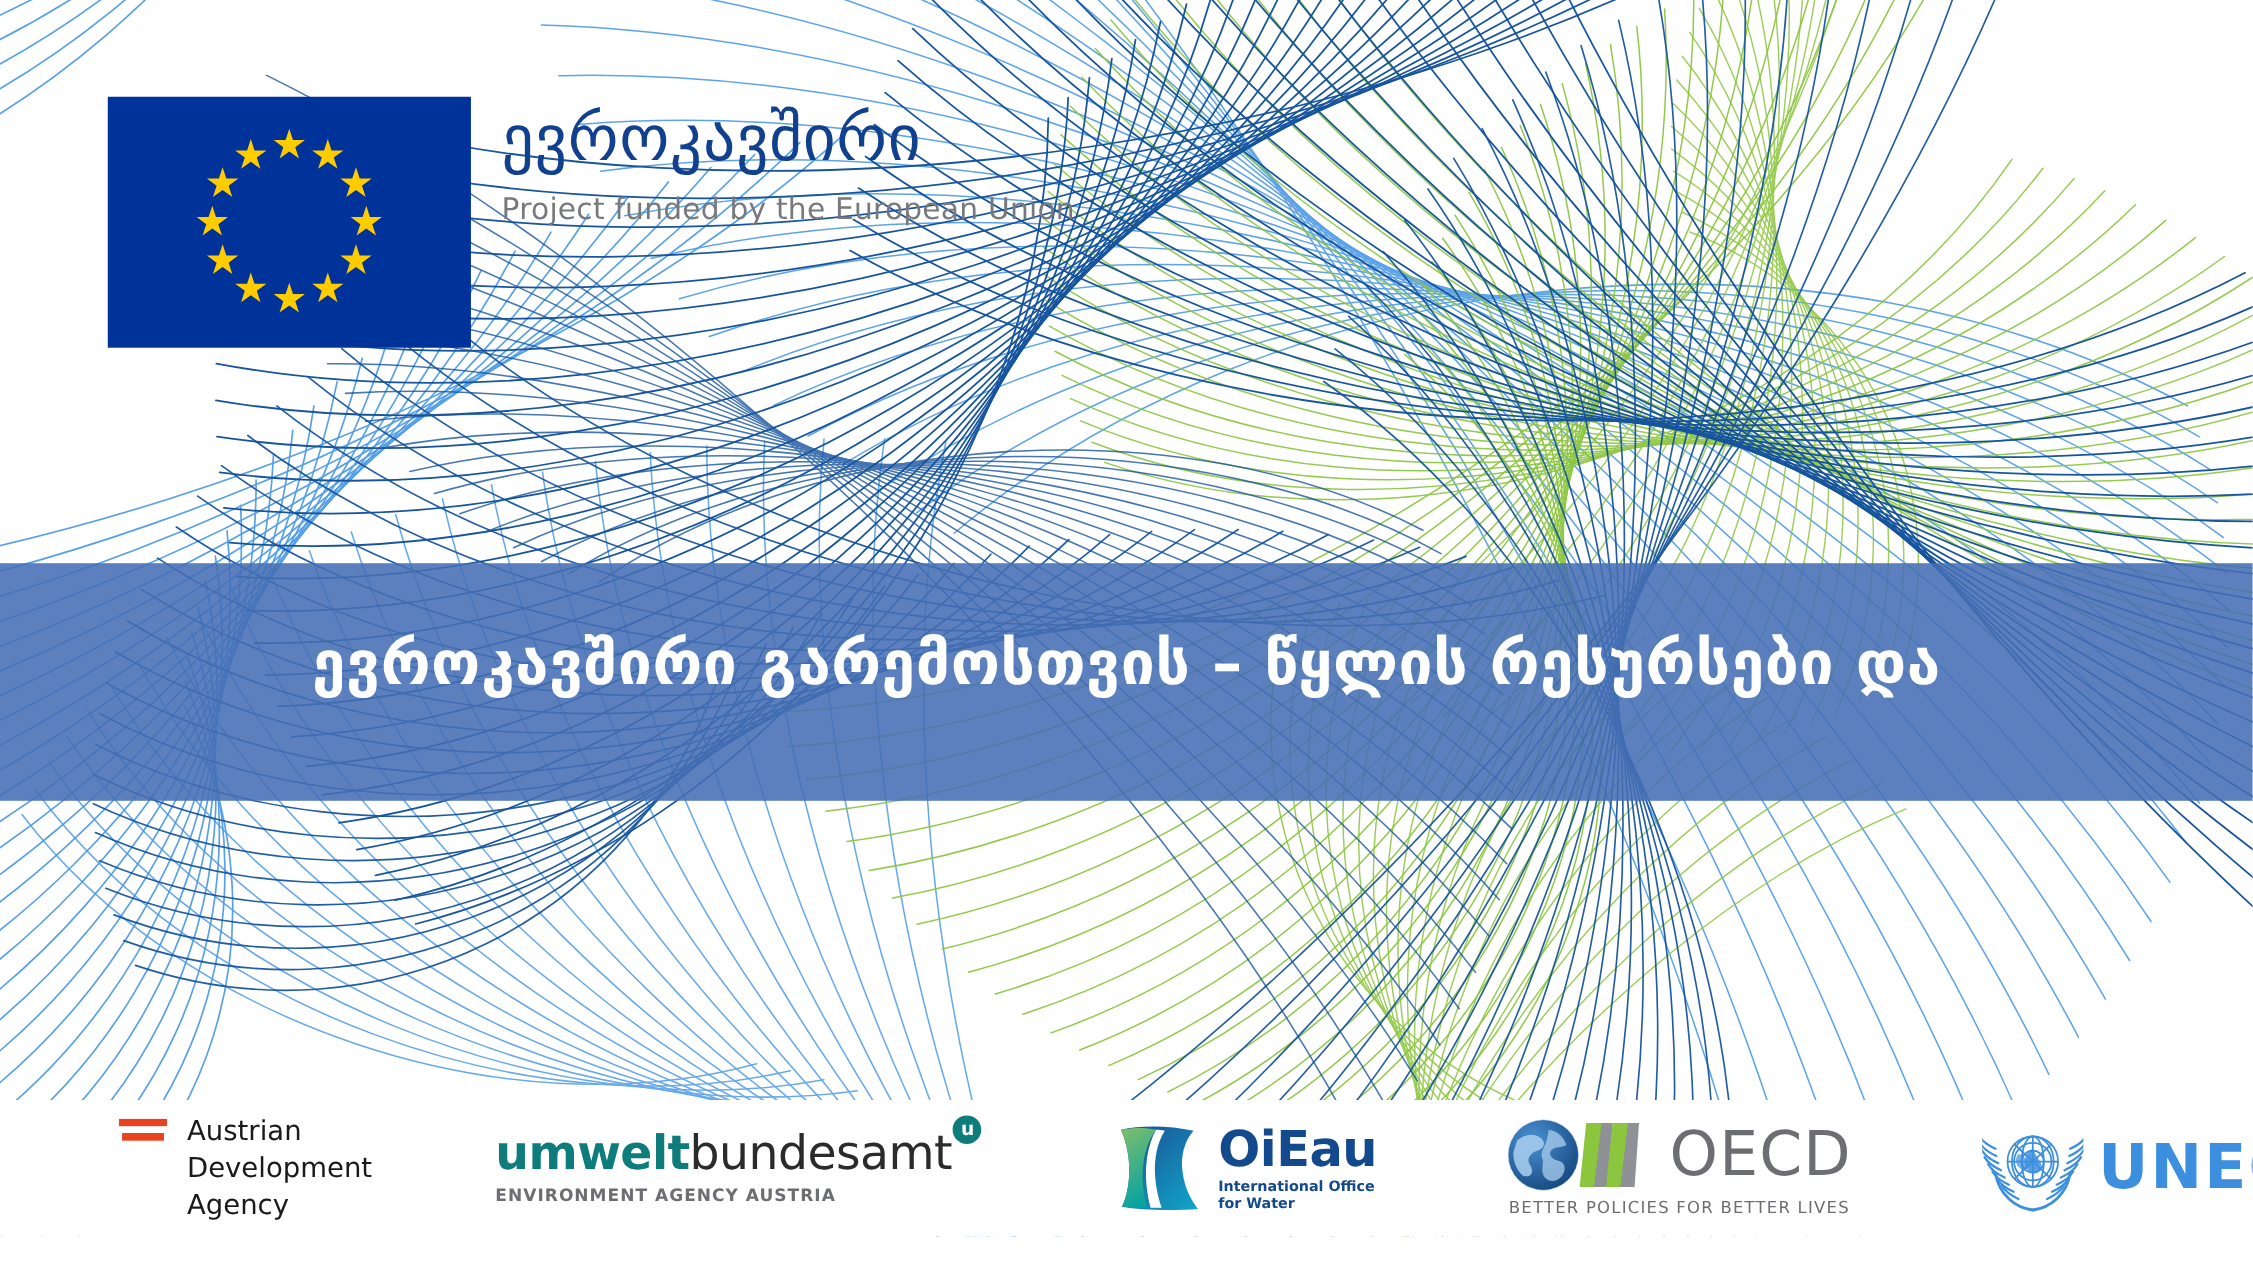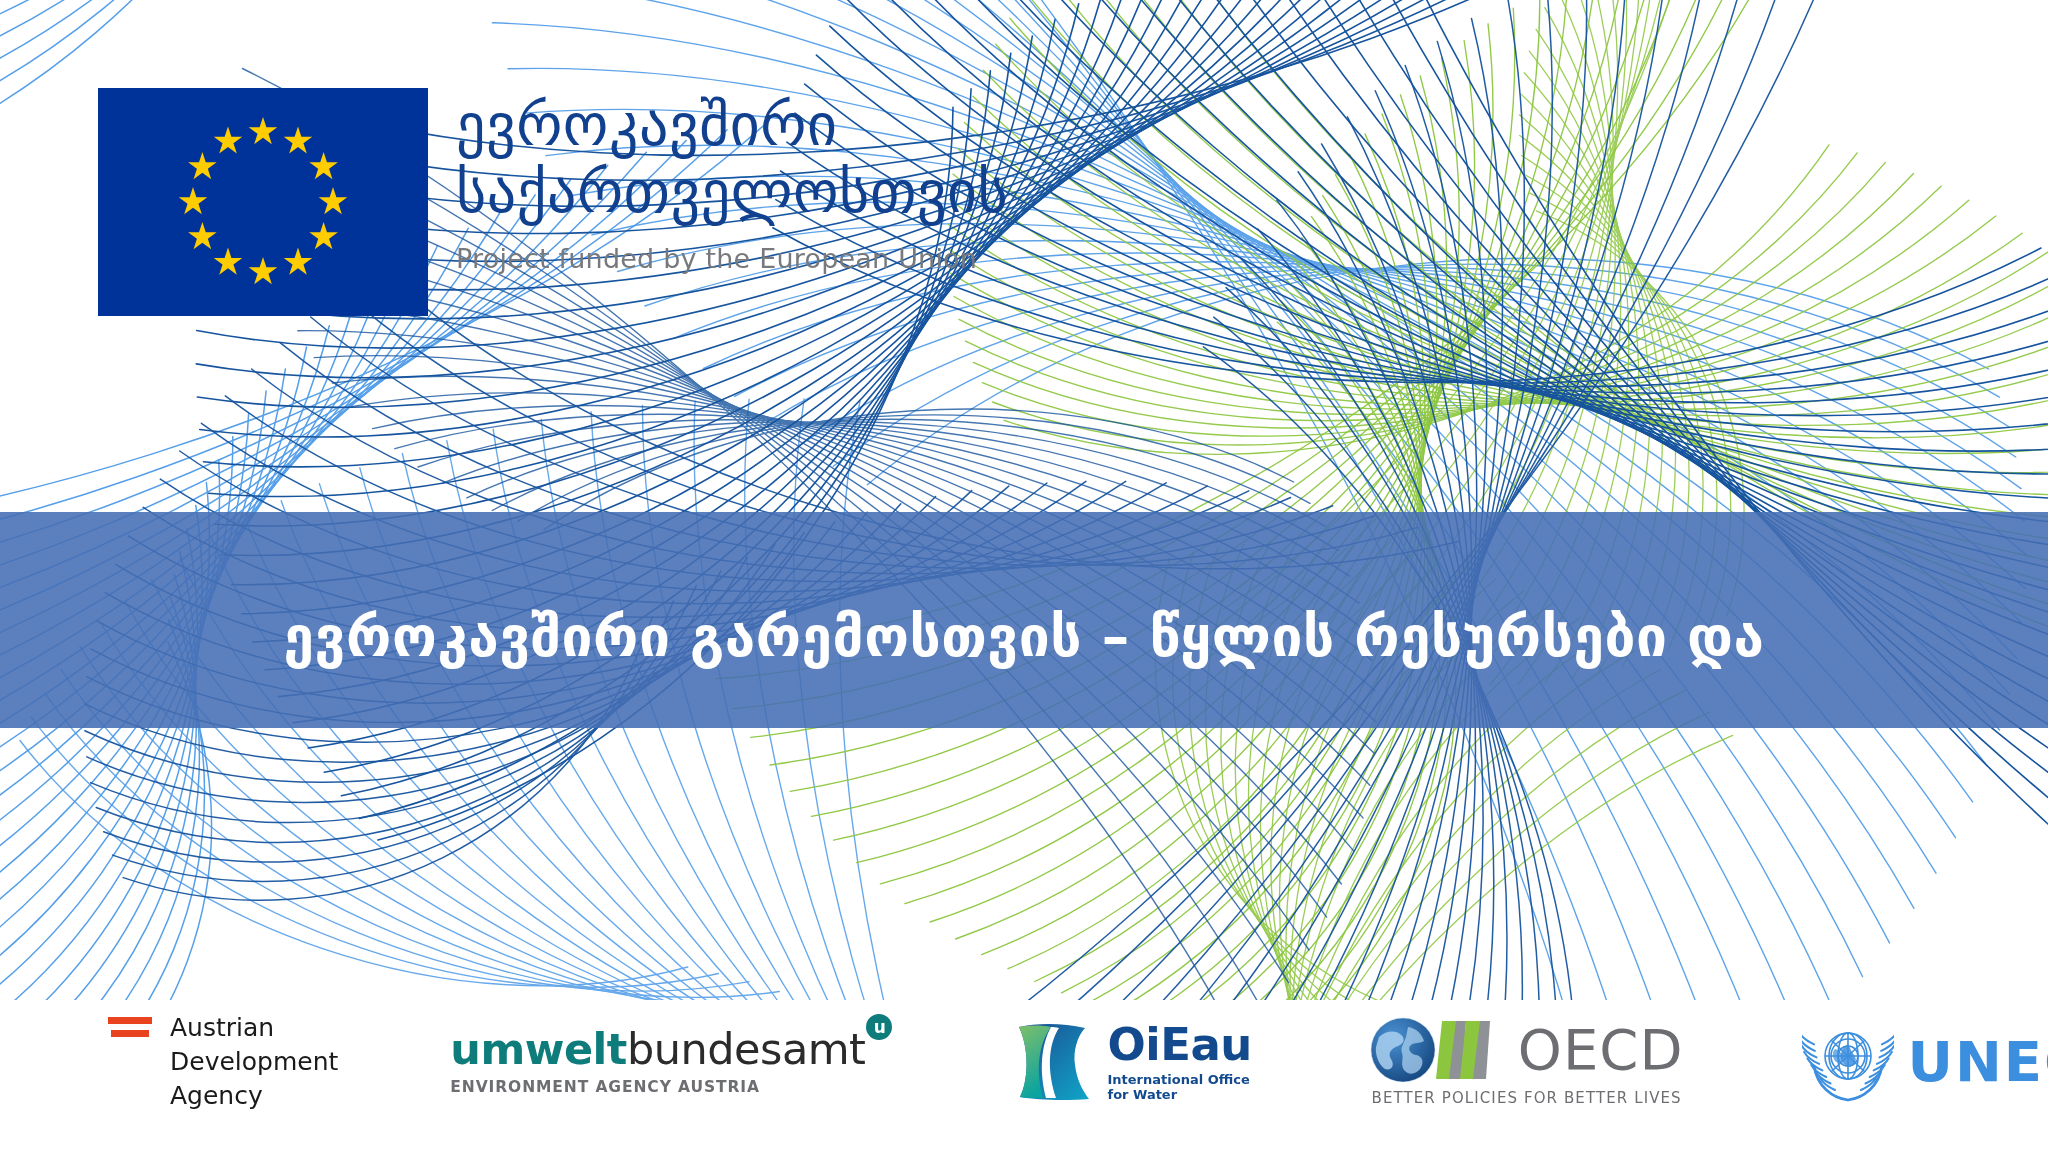--- a/index.html
+++ b/index.html
@@ -68,21 +68,21 @@
     left: 0;
     top: 512px;
     width: 2048px;
     height: 216px;
     background: rgba(70, 110, 180, 0.88);
     z-index: 2;
   }
   #title-text {
     position: absolute;
     left: 0;
-    top: 530px;
+    top: 496px;
     width: 2048px;
     height: 216px;
     z-index: 4;
     display: flex;
     flex-direction: column;
     align-items: center;
     justify-content: center;
     color: #ffffff;
     text-align: center;
     padding: 0 67px;
@@ -531,21 +531,20 @@
           <polygon points="165.00,169.00 168.37,179.36 179.27,179.36 170.45,185.77 173.82,196.14 165.00,189.73 156.18,196.14 159.55,185.77 150.73,179.36 161.63,179.36"></polygon>
           <polygon points="130.00,159.62 133.37,169.99 144.27,169.99 135.45,176.39 138.82,186.76 130.00,180.35 121.18,186.76 124.55,176.39 115.73,169.99 126.63,169.99"></polygon>
           <polygon points="104.38,134.00 107.75,144.36 118.64,144.36 109.83,150.77 113.20,161.14 104.38,154.73 95.56,161.14 98.93,150.77 90.11,144.36 101.01,144.36"></polygon>
           <polygon points="95.00,99.00 98.37,109.36 109.27,109.36 100.45,115.77 103.82,126.14 95.00,119.73 86.18,126.14 89.55,115.77 80.73,109.36 91.63,109.36"></polygon>
           <polygon points="104.38,64.00 107.75,74.36 118.64,74.36 109.83,80.77 113.20,91.14 104.38,84.73 95.56,91.14 98.93,80.77 90.11,74.36 101.01,74.36"></polygon>
           <polygon points="130.00,38.38 133.37,48.74 144.27,48.74 135.45,55.15 138.82,65.51 130.00,59.11 121.18,65.51 124.55,55.15 115.73,48.74 126.63,48.74"></polygon>
         </g>
     </svg>
     <div id="eu-text-block">
       <div class="eu-line">ევროკავშირი</div>
-      <div class="eu-line">საქართველოსთვის</div>
       <div id="eu-tagline">Project funded by the European Union</div>
     </div>
   </div>
 
   <div id="title-banner"></div>
   <div id="title-text">
     <div class="title-line">ევროკავშირი გარემოსთვის – წყლის რესურსები და</div>
   </div>
 
   <div id="footer-strip">

